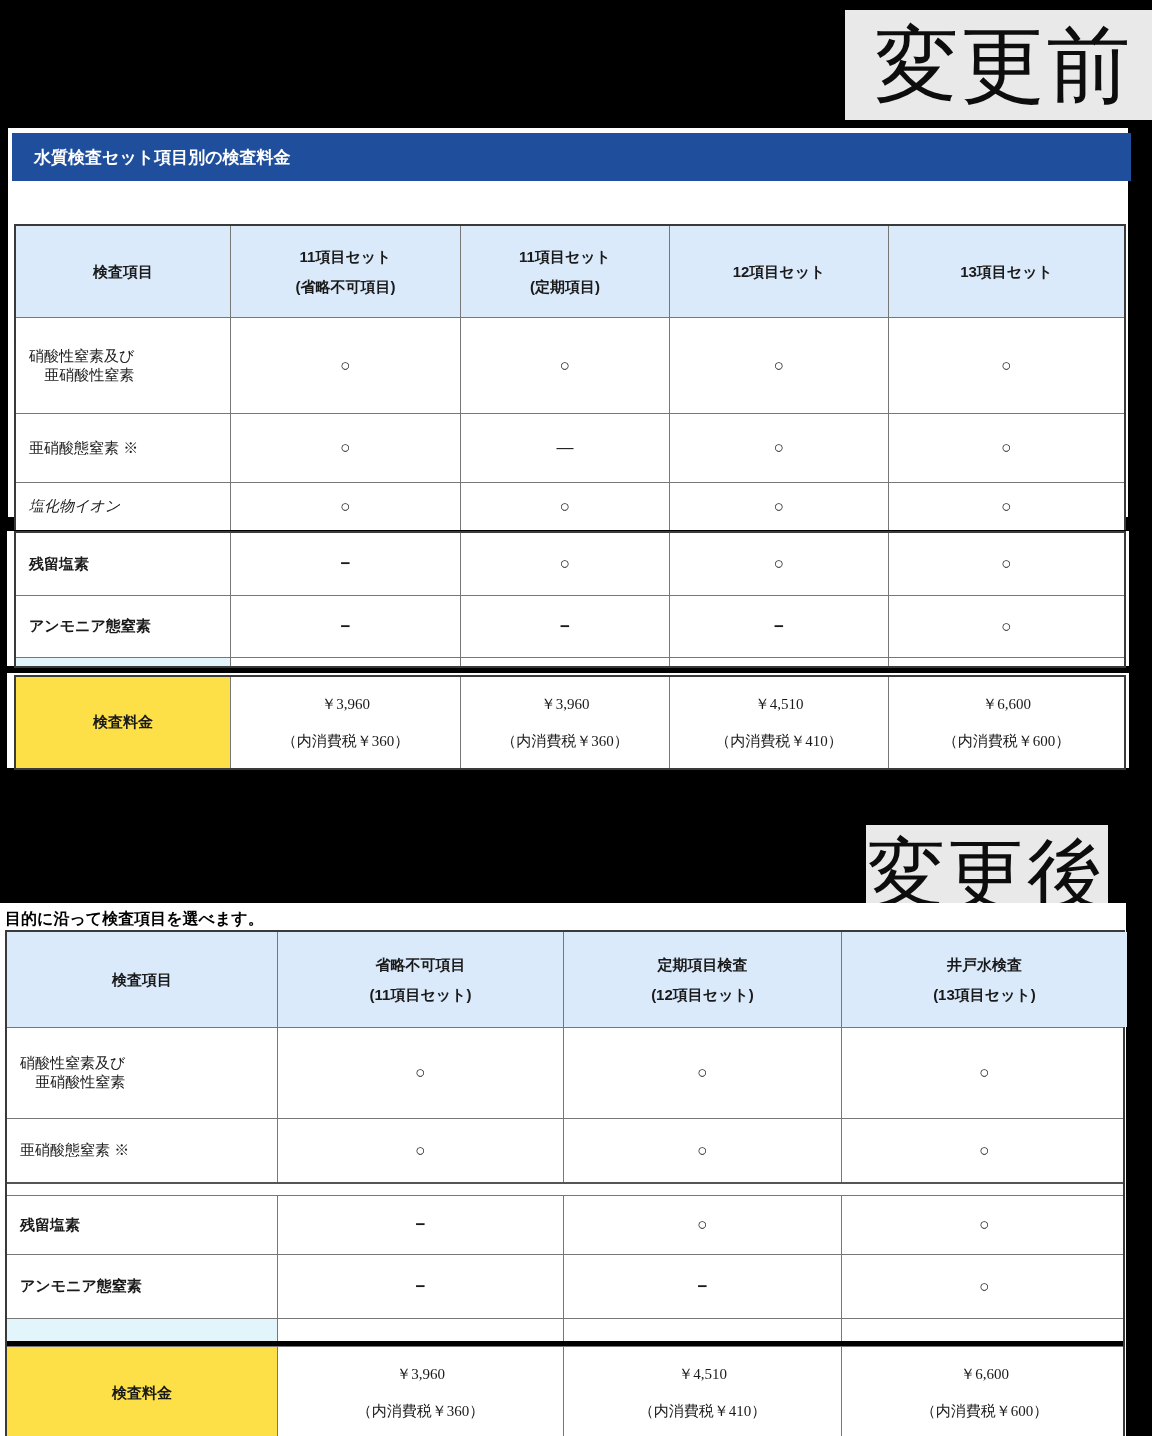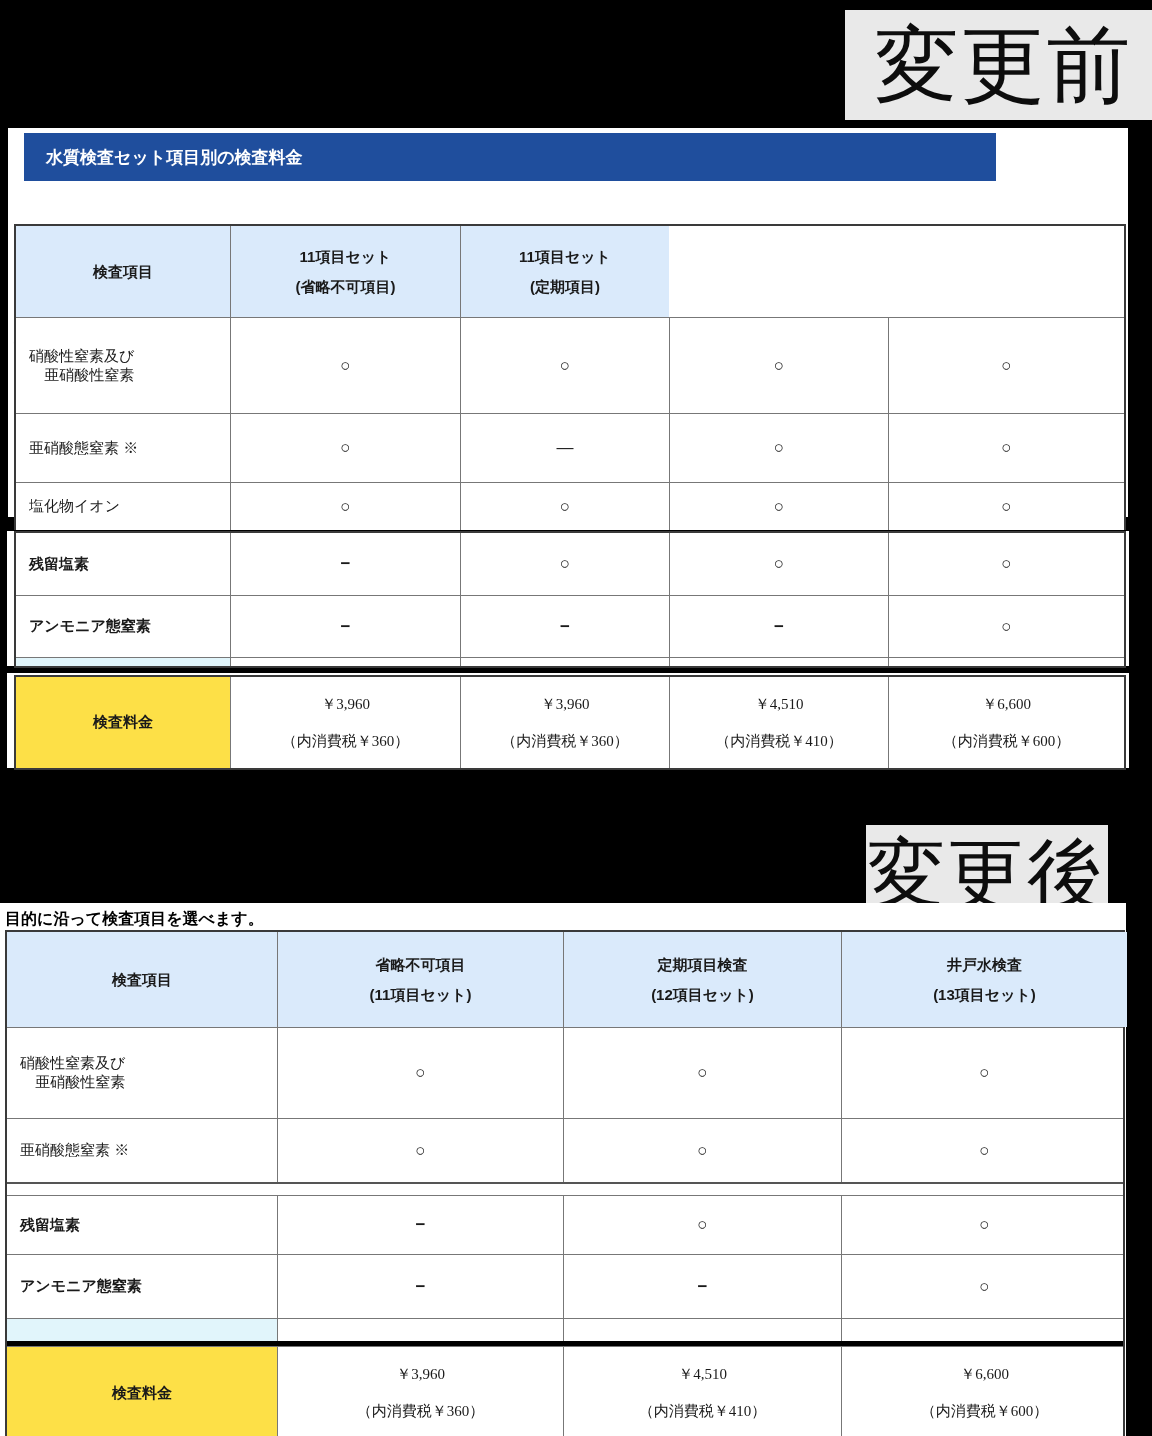--- a/index.html
+++ b/index.html
@@ -13,39 +13,39 @@
   .label-before{left:845px;top:10px;width:317px;height:110px;}
   .label-after{left:866px;top:825px;width:242px;height:98px;font-size:78px;}
 
   
   .panel{position:absolute;background:#fff;}
   .panel-1{left:8px;top:128px;width:1120px;height:389px;}
   .panel-2{left:7px;top:531px;width:1122px;height:135px;}
   .panel-3{left:7px;top:673px;width:1122px;height:95px;}
   .panel-4{left:0px;top:903px;width:1126px;height:533px;}
 
-  .title-bar{position:absolute;left:16px;top:5px;width:972px;height:48px;background:#1f4e9d;
+  .title-bar{position:absolute;left:4px;top:5px;width:1119px;height:48px;background:#1f4e9d;
              color:#fff;font-size:17px;font-weight:700;display:flex;align-items:center;
              padding-left:22px;box-sizing:border-box;}
   .intro{position:absolute;left:4px;top:198px;font-size:16px;font-weight:600;color:#000;}
   .intro-2{position:absolute;left:5px;top:6px;font-size:16px;font-weight:600;color:#000;}
 
   
   .tbl{position:absolute;box-sizing:border-box;border:2px solid #3a3a3a;background:#fff;}
   .row{display:grid;border-top:1px solid #777;}
   .row:first-child{border-top:none;}
   .cell{border-left:1px solid #777;display:flex;align-items:center;justify-content:center;
         box-sizing:border-box;font-size:15px;text-align:center;white-space:pre-line;}
   .cell:first-child{border-left:none;}
   .cell.lbl{justify-content:flex-start;text-align:right;padding-left:13px;}
   .hdr .cell{background:#daeafb;font-weight:700;line-height:1.95;}
   .mark{font-size:17px;}
   .boldrow .cell{font-weight:700;}
   .boldrow .cell.lbl{font-weight:700;}
-  .cut{overflow:hidden;}
+  .cut{overflow:hidden;font-style:italic;}
   .fee-lbl{background:#fde047;font-weight:600;}
   .fee-cell{line-height:2.45;font-family:Liberation Serif, serif;}
   .cols-before{grid-template-columns:214px 230px 209px 219px 236px;}
   .cols-after{grid-template-columns:270px 286px 278px 286px;}
 
   .tbl-1{left:6px;top:96px;width:1112px;border-bottom:none;}
   .tbl-2{left:7px;top:0px;width:1112px;}
   .tbl-3{left:7px;top:2px;width:1112px;}
   .tbl-4{left:5px;top:27px;width:1120px;}
 
@@ -71,20 +71,22 @@
     <div class="title-bar">水質検査セット項目別の検査料金</div>
     <div class="intro">目的に沿って検査項目を選べます。</div>
 
     <div class="tbl tbl-1">
       <div class="row hdr cols-before h-91">
         <div class="cell">検査項目</div>
         <div class="cell">11項目セット
 (省略不可項目)</div>
         <div class="cell">11項目セット
 (定期項目)</div>
+        <div class="cell">12項目セット</div>
+        <div class="cell">13項目セット</div>
       </div>
       <div class="row cols-before h-95">
         <div class="cell lbl">硝酸性窒素及び
 亜硝酸性窒素</div>
         <div class="cell mark">○</div>
         <div class="cell mark">○</div>
         <div class="cell mark">○</div>
         <div class="cell mark">○</div>
       </div>
       <div class="row cols-before h-68">

